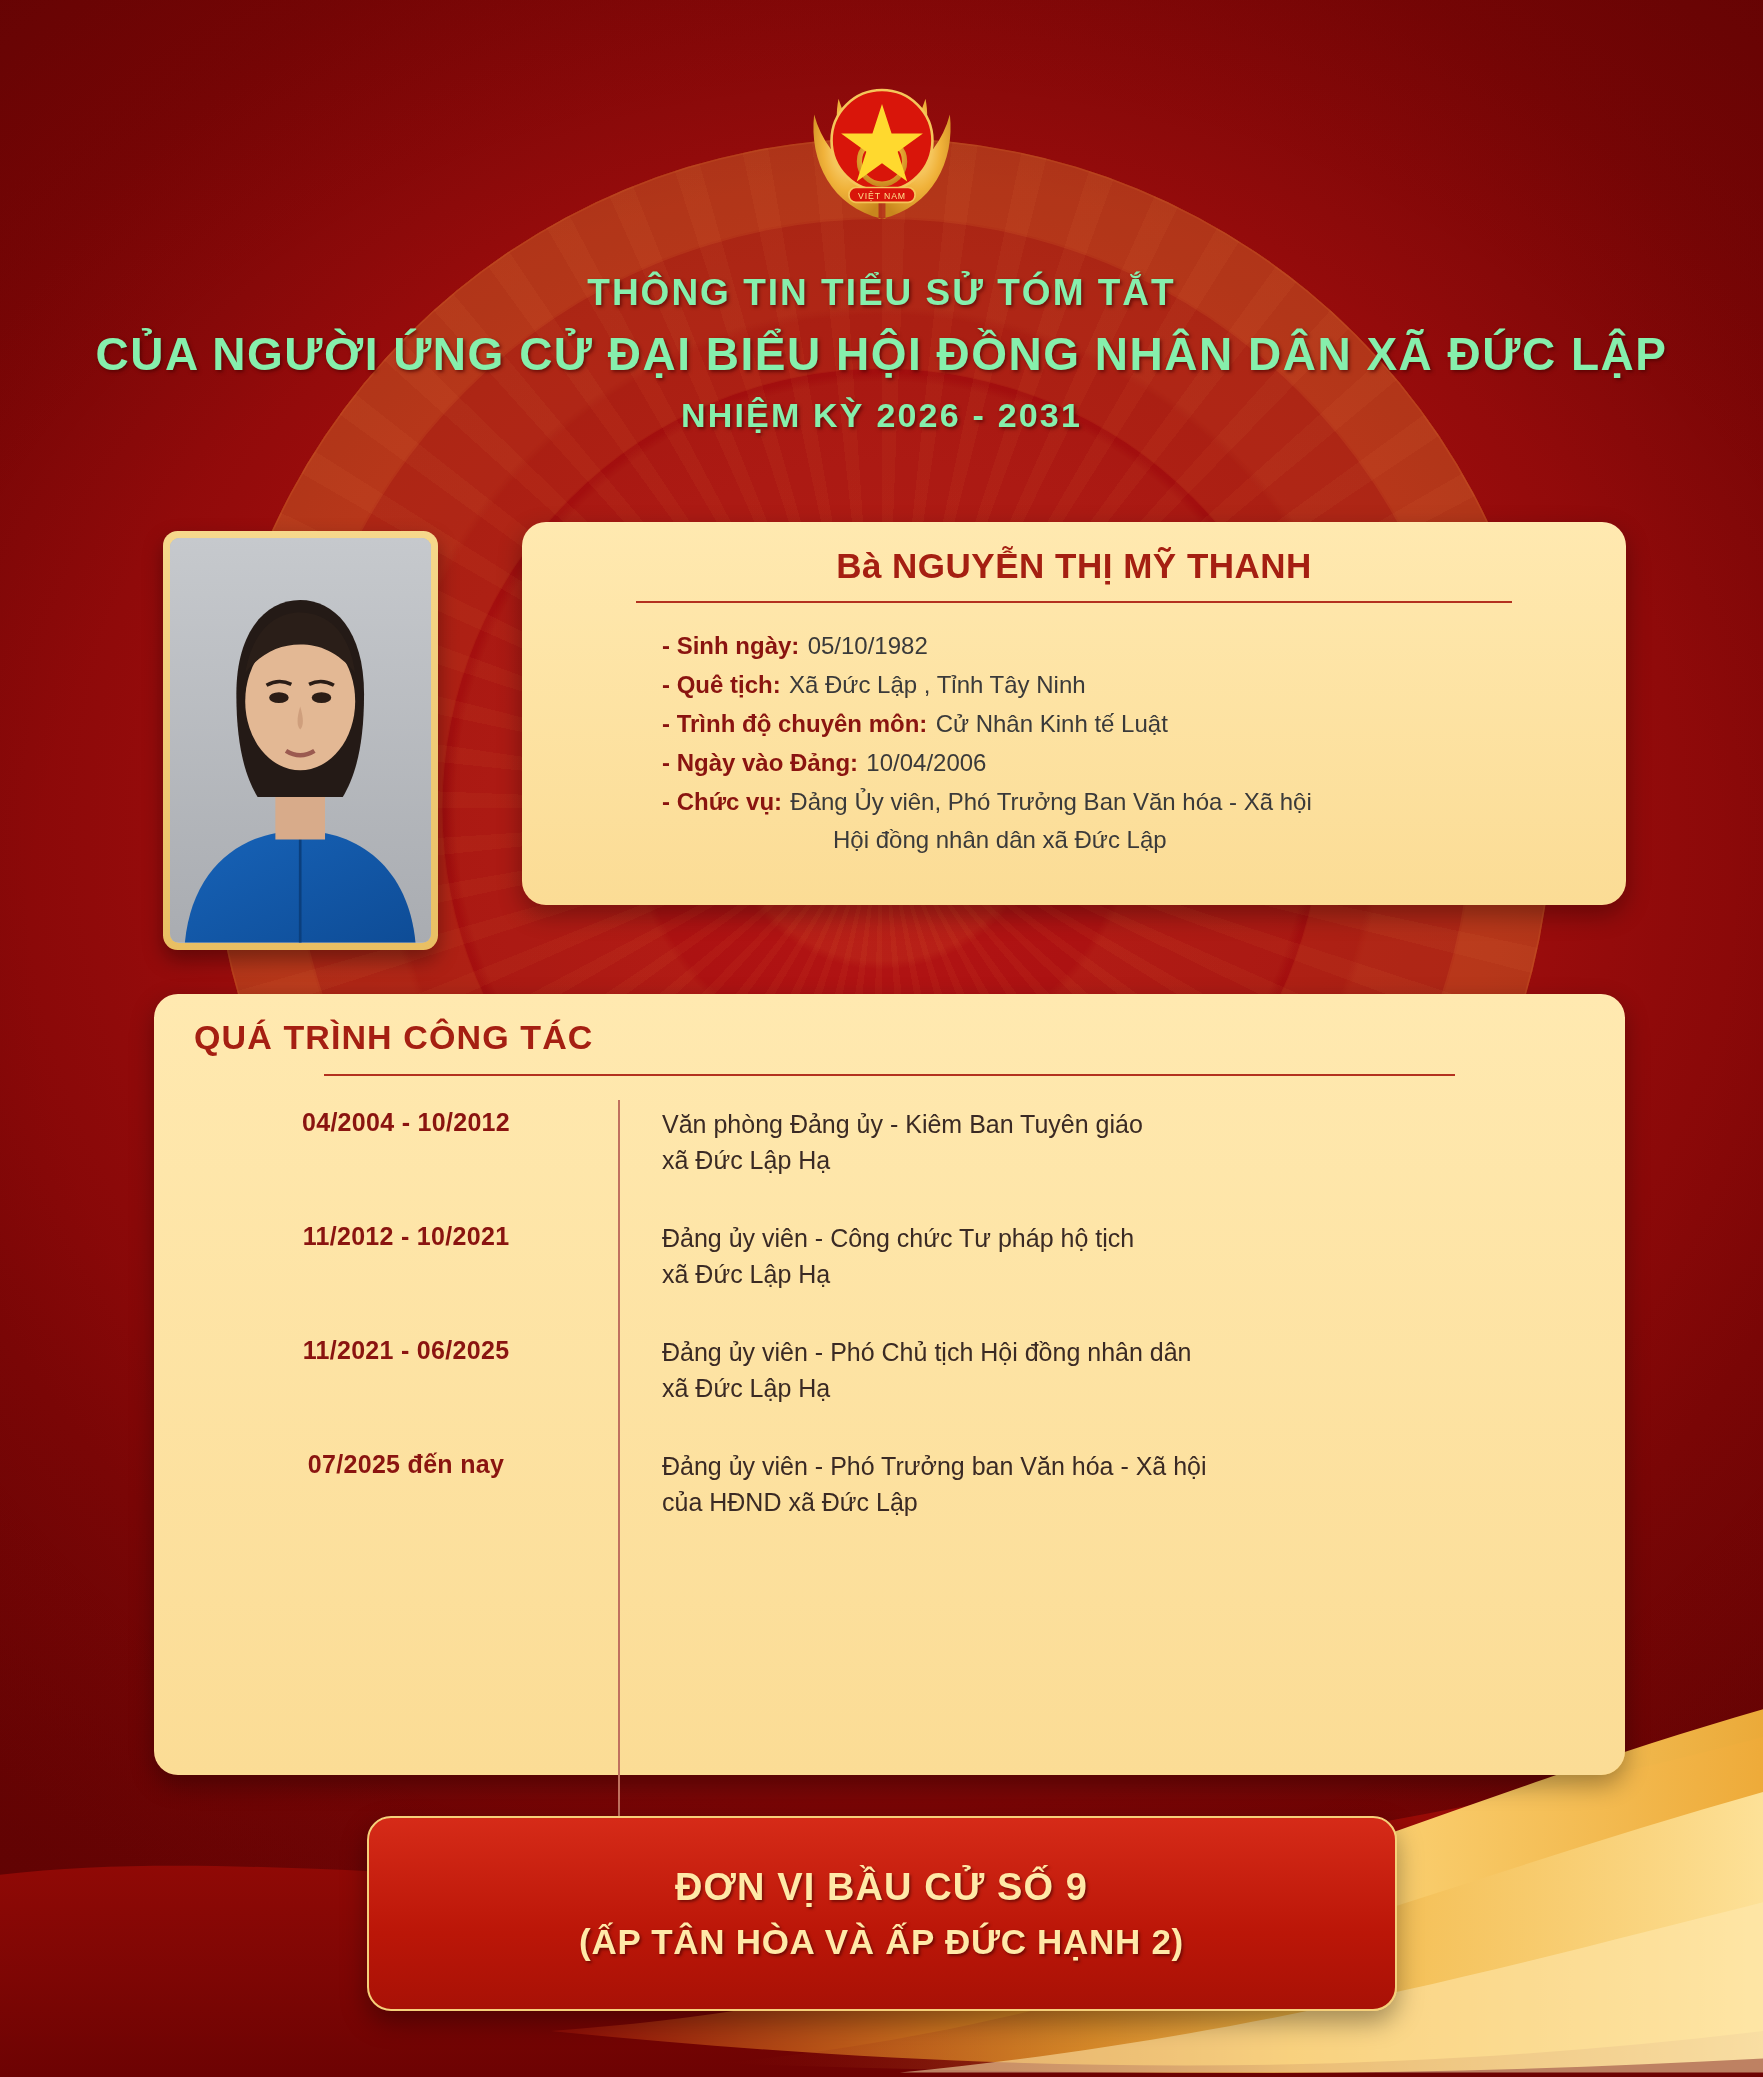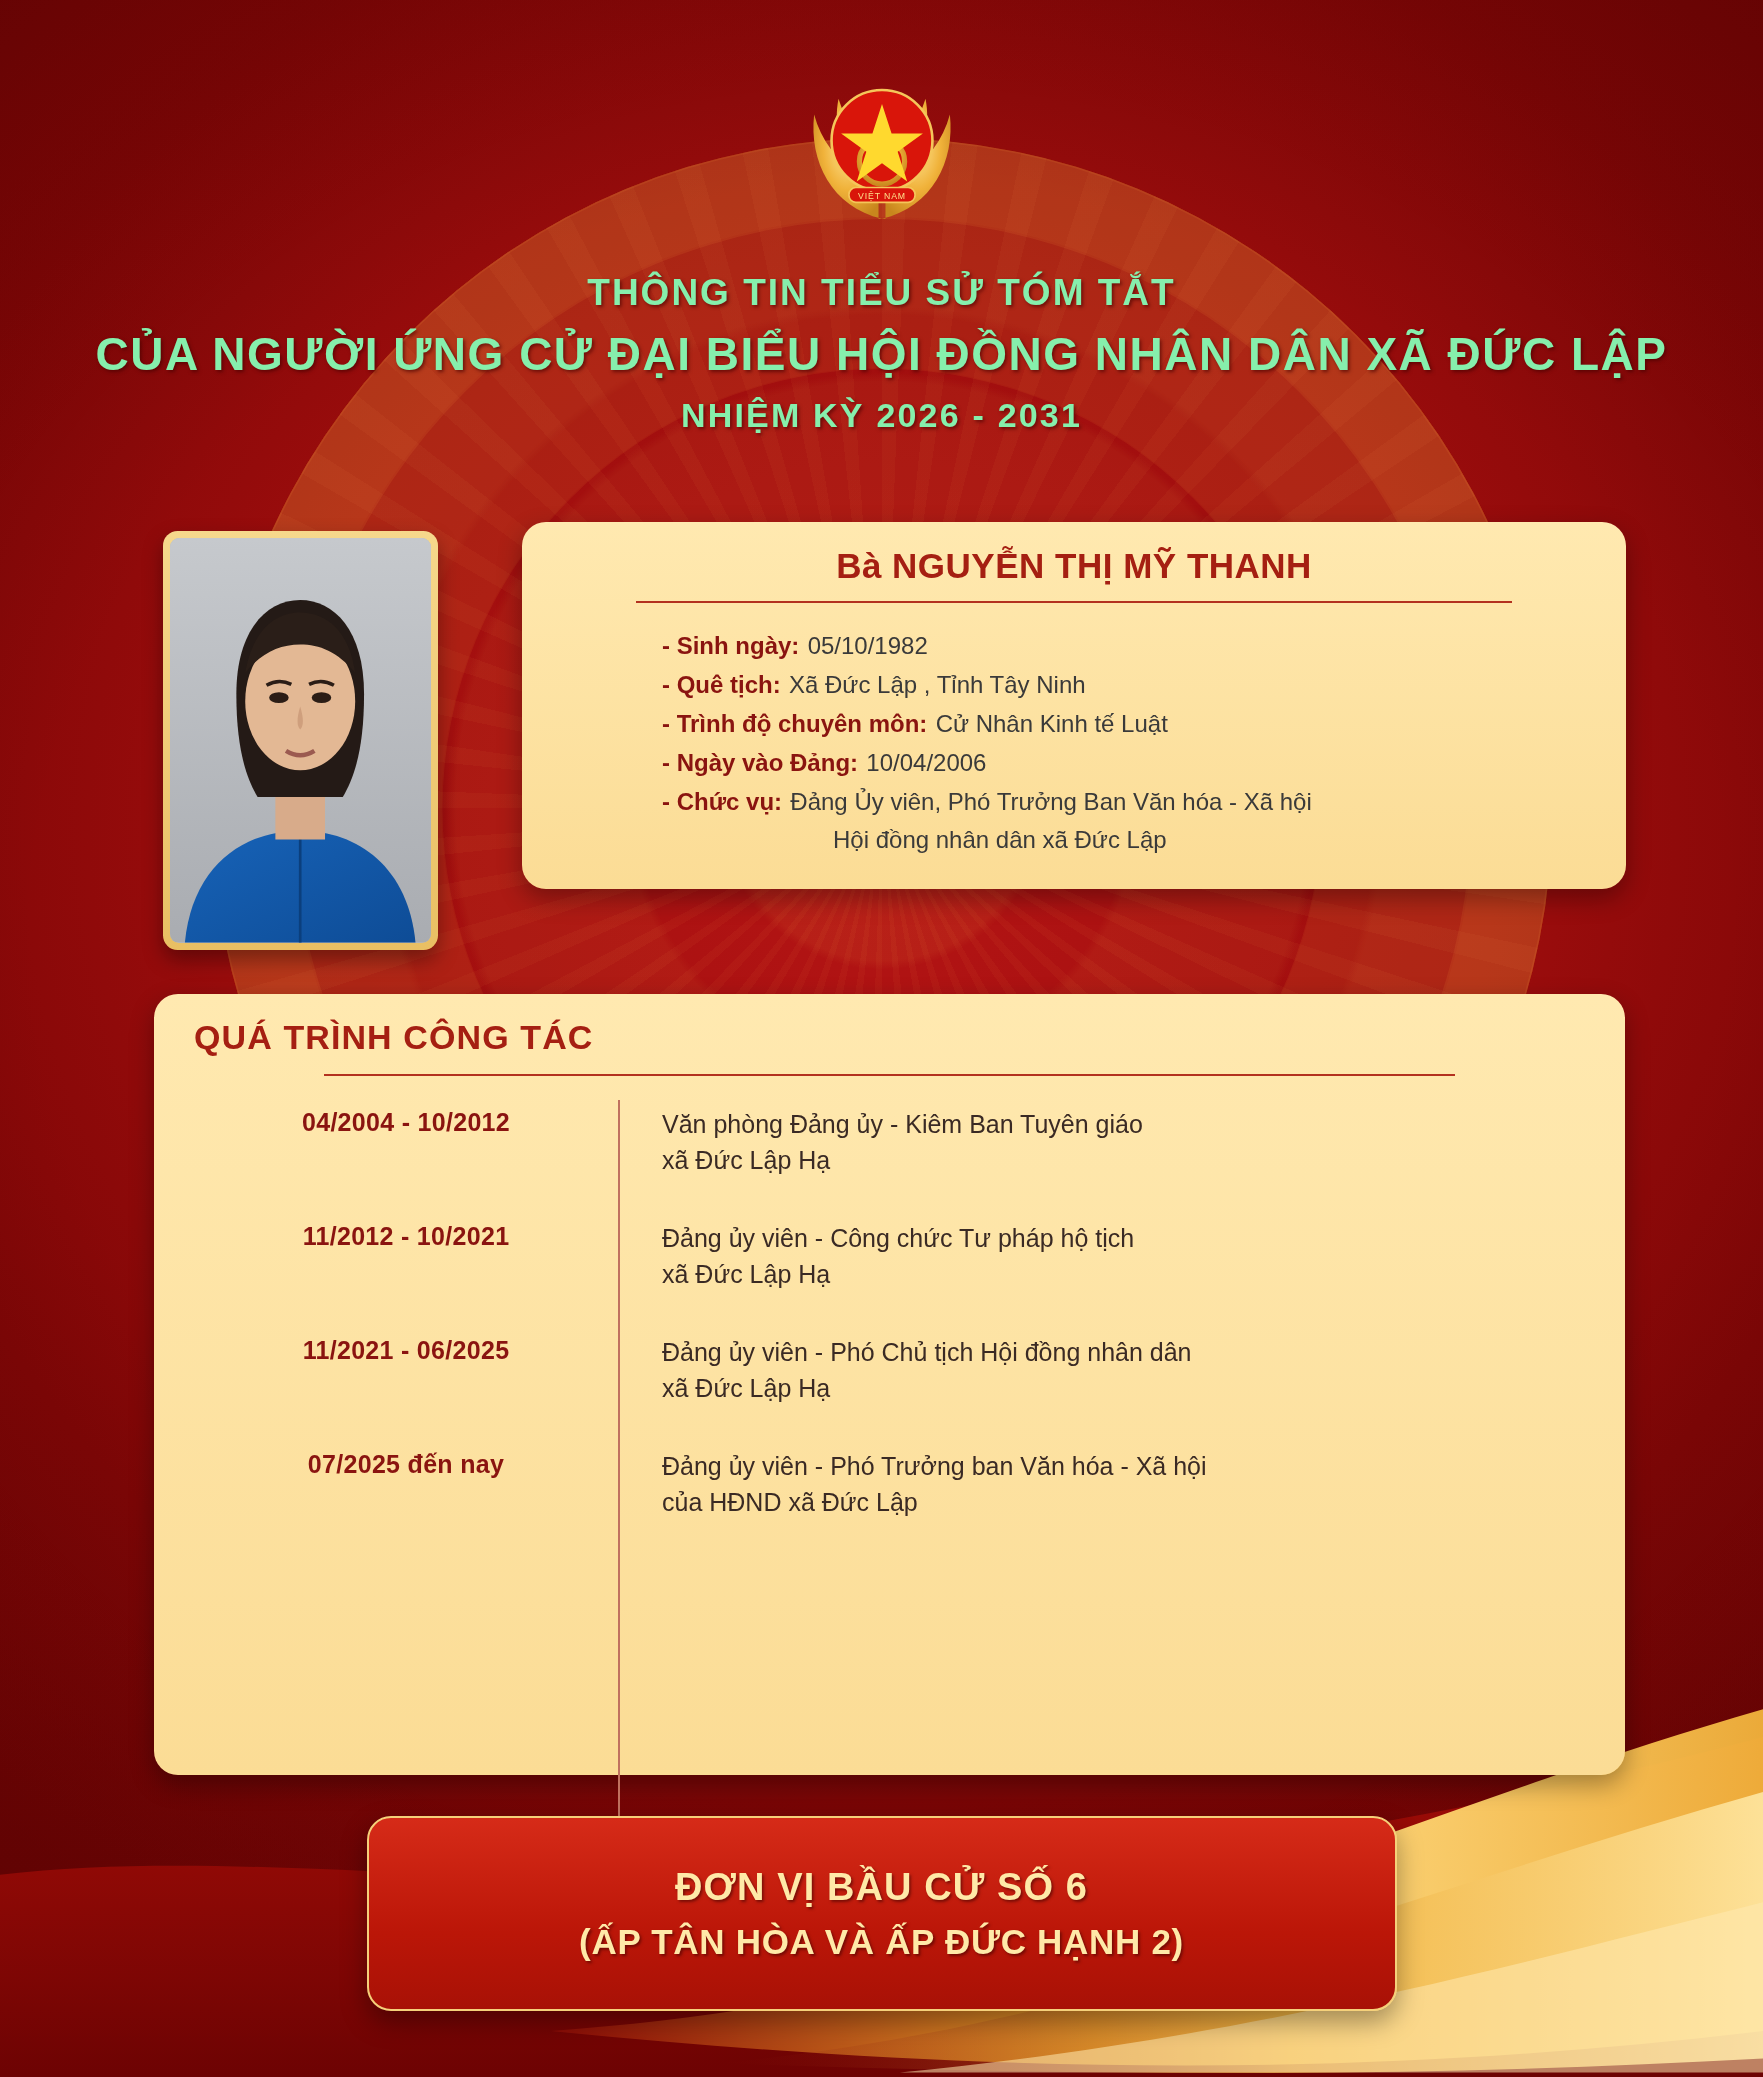--- a/index.html
+++ b/index.html
@@ -130,21 +130,21 @@
   .card {
     position: absolute;
     background: linear-gradient(180deg, #ffe9b0 0%, #fbdc95 100%);
     border-radius: 24px;
     box-shadow: 0 9.2px 24px rgba(0,0,0,.32);
   }
   .info-card {
     left: 522px;
     top: 522px;
     width: 1104px;
-    padding: 24px 37px 31px;
+    padding: 24px 37px 47px;
   }
   .info-name {
     text-align: center;
     color: #a51f12;
     font-size: 35px;
     font-weight: bold;
     letter-spacing: 0.5px;
   }
   .rule {
     height: 2.8px;
@@ -441,16 +441,16 @@
         <div class="cdesc">
           <div>Đảng ủy viên - Phó Trưởng ban Văn hóa - Xã hội</div>
           <div>của HĐND xã Đức Lập</div>
         </div>
       </div>
     </div>
   </div>
 </div>
 
 <div class="footer-badge">
-  <div class="f1">ĐƠN VỊ BẦU CỬ SỐ 6</div>
+  <div class="f1">ĐƠN VỊ BẦU CỬ SỐ 9</div>
   <div class="f2">(ẤP TÂN HÒA VÀ ẤP ĐỨC HẠNH 2)</div>
 </div>
 
 
 </body></html>

